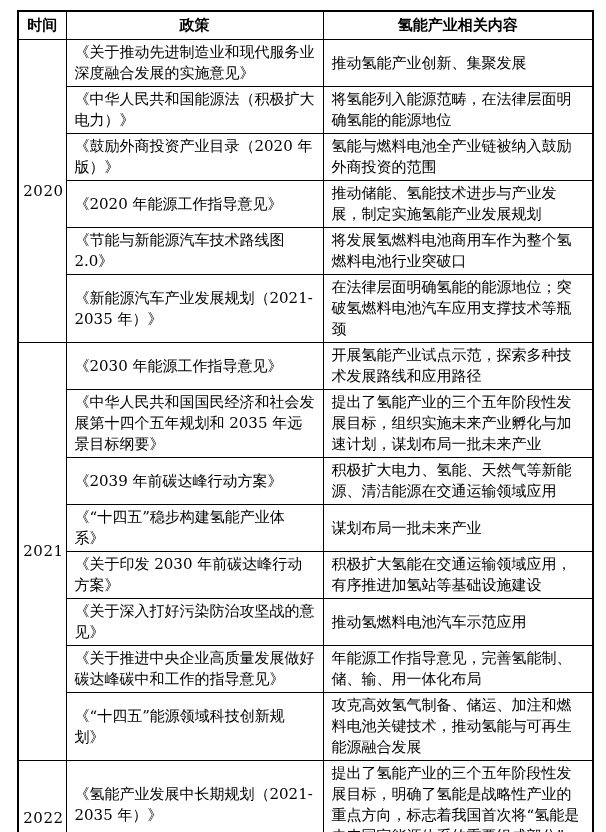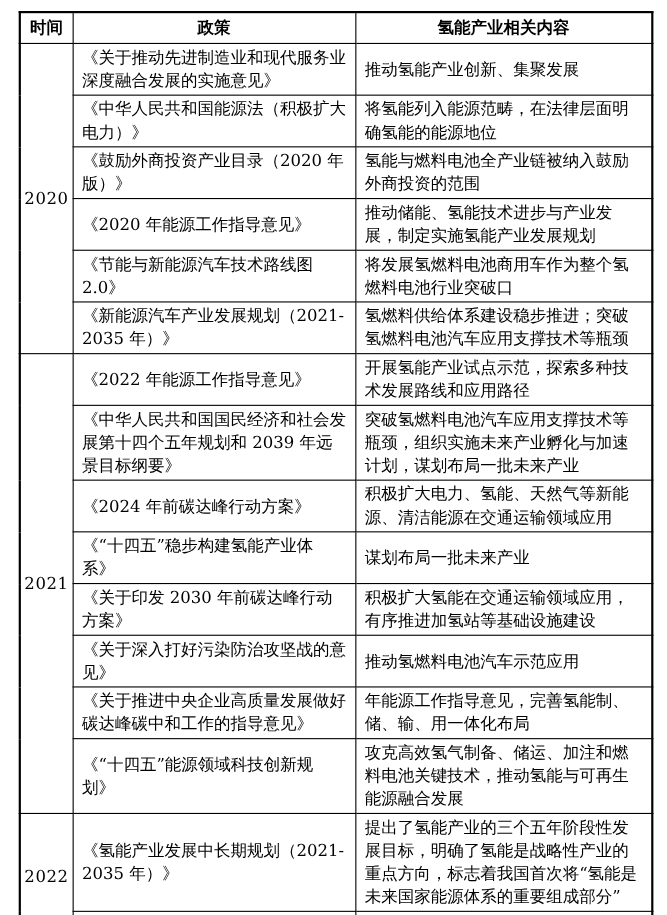--- a/index.html
+++ b/index.html
@@ -31,21 +31,21 @@
     box-sizing: border-box;
     overflow: hidden;
   }
   .policy-table th {
     font-weight: bold;
     text-align: center;
     padding: 3px 4px;
     margin-left: 46px;
   }
   .policy-table td.year-cell {
-    text-align: center;
+    text-align: right;
     padding: 2px 2px;
     letter-spacing: 0.5px;
   }
   .policy-table td.policy-cell,
   .policy-table td.content-cell {
     text-align: left;
     padding: 2px 8px;
   }
 </style>
 </head>
@@ -82,33 +82,33 @@
         <tr>
           <td class="policy-cell">《2020 年能源工作指导意见》</td>
           <td class="content-cell">推动储能、氢能技术进步与产业发展，制定实施氢能产业发展规划</td>
         </tr>
         <tr>
           <td class="policy-cell">《节能与新能源汽车技术路线图 2.0》</td>
           <td class="content-cell">将发展氢燃料电池商用车作为整个氢燃料电池行业突破口</td>
         </tr>
         <tr>
           <td class="policy-cell">《新能源汽车产业发展规划（2021-2035 年）》</td>
-          <td class="content-cell">氢燃料供给体系建设稳步推进；突破氢燃料电池汽车应用支撑技术等瓶颈</td>
+          <td class="content-cell">在法律层面明确氢能的能源地位；突破氢燃料电池汽车应用支撑技术等瓶颈</td>
         </tr>
         <tr>
           <td rowspan="8" class="year-cell">2021</td>
-          <td class="policy-cell">《2022 年能源工作指导意见》</td>
+          <td class="policy-cell">《2030 年能源工作指导意见》</td>
           <td class="content-cell">开展氢能产业试点示范，探索多种技术发展路线和应用路径</td>
         </tr>
         <tr>
-          <td class="policy-cell">《中华人民共和国国民经济和社会发展第十四个五年规划和 2039 年远景目标纲要》</td>
-          <td class="content-cell">突破氢燃料电池汽车应用支撑技术等瓶颈，组织实施未来产业孵化与加速计划，谋划布局一批未来产业</td>
+          <td class="policy-cell">《中华人民共和国国民经济和社会发展第十四个五年规划和 2035 年远景目标纲要》</td>
+          <td class="content-cell">提出了氢能产业的三个五年阶段性发展目标，组织实施未来产业孵化与加速计划，谋划布局一批未来产业</td>
         </tr>
         <tr>
-          <td class="policy-cell">《2024 年前碳达峰行动方案》</td>
+          <td class="policy-cell">《2039 年前碳达峰行动方案》</td>
           <td class="content-cell">积极扩大电力、氢能、天然气等新能源、清洁能源在交通运输领域应用</td>
         </tr>
         <tr>
           <td class="policy-cell">《“十四五”稳步构建氢能产业体系》</td>
           <td class="content-cell">谋划布局一批未来产业</td>
         </tr>
         <tr>
           <td class="policy-cell">《关于印发 2030 年前碳达峰行动方案》</td>
           <td class="content-cell">积极扩大氢能在交通运输领域应用，有序推进加氢站等基础设施建设</td>
         </tr>

